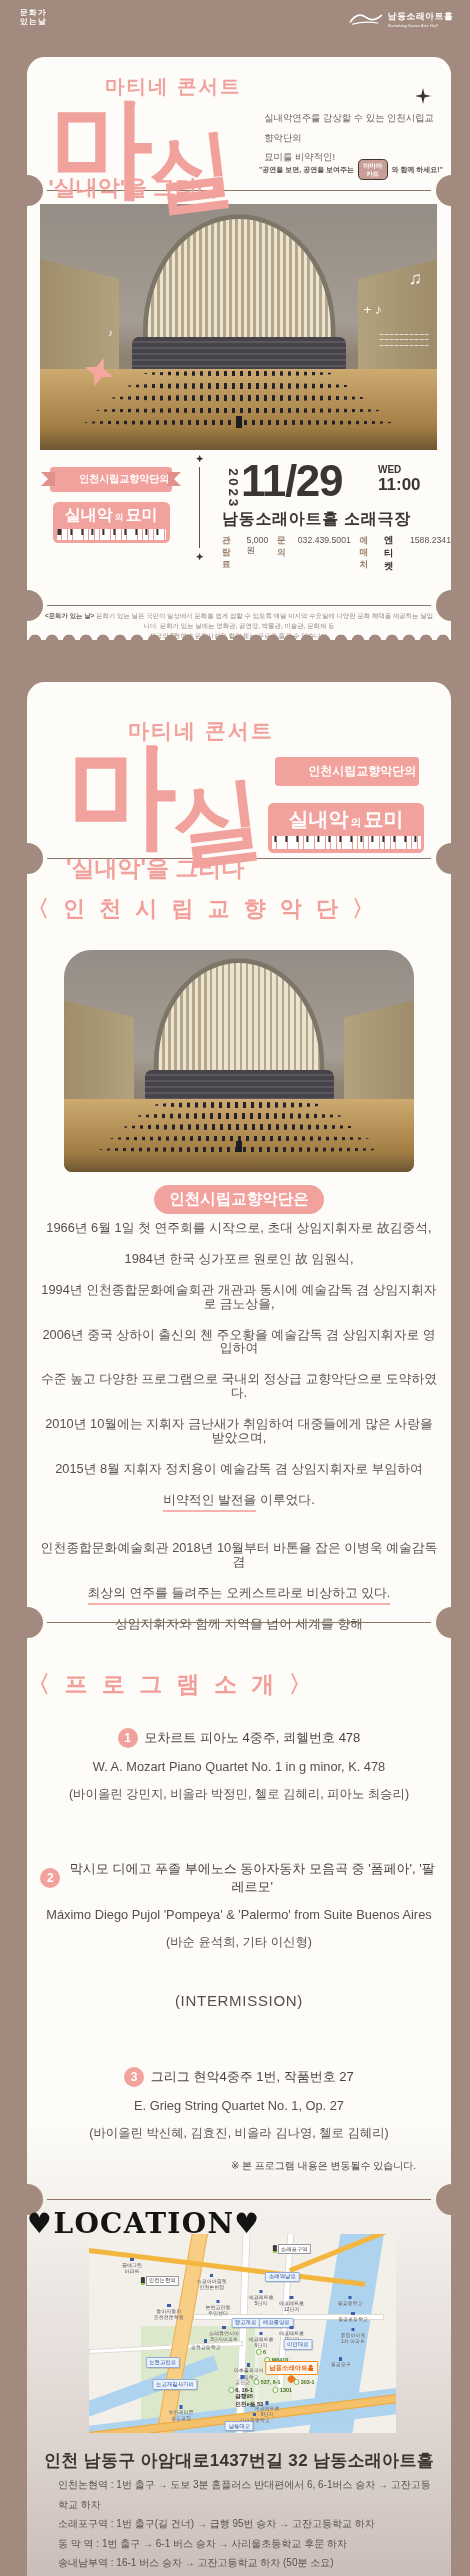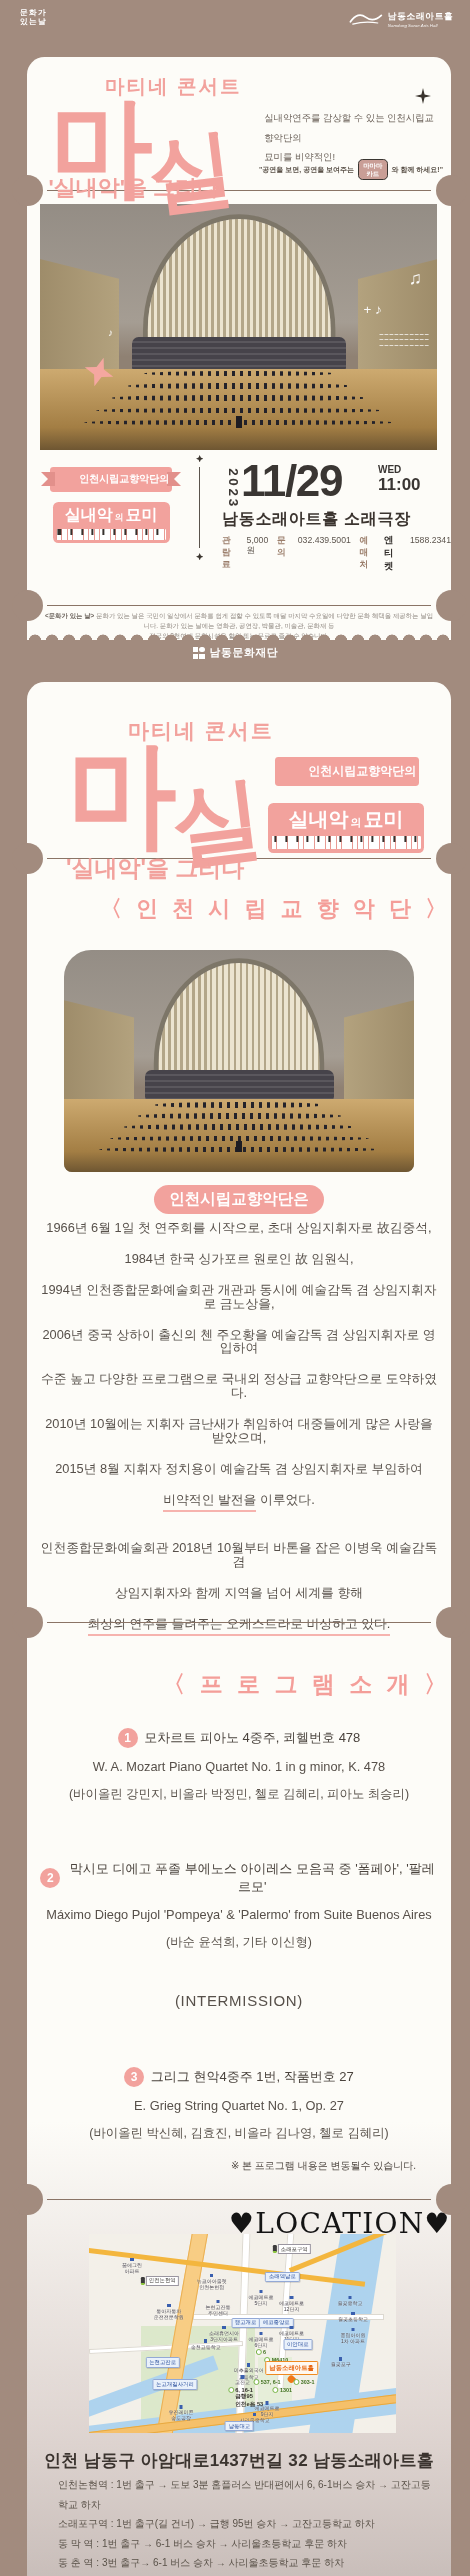--- a/index.html
+++ b/index.html
@@ -113,38 +113,38 @@
   .c2-masil{position:absolute;left:37px;top:35px;width:249px;z-index:3}
   .c2-masil .masil-sub{font-size:21px;margin-left:64px}
   .c2-masil .ma{font-size:116px}
   .c2-masil .sil{font-size:91px;margin-left:-12px;transform:rotate(-7deg) translateY(38px)}
   .c2-tag{position:absolute;left:39px;top:171px;font-size:23px;z-index:4}
   .c2-ribbon{position:absolute;right:32px;top:75px;width:144px;font-size:12px;padding:6px 2.7px}
   .c2-piano{position:absolute;right:27px;top:121px;width:156px}
   .c2-piano .main{font-size:20px}.c2-piano .small{font-size:10.8px}.c2-piano .tail{font-size:20px}
   .c2-piano .keys{height:13.4px}
 
-  .sec-head{position:absolute;left:0;right:0;text-align:right;font-weight:800;color:#f49e99;letter-spacing:4px}
+  .sec-head{position:absolute;left:0;right:0;text-align:left;font-weight:800;color:#f49e99;letter-spacing:4px}
   .intro-badge{position:absolute;left:0;right:0;top:503px;text-align:center}
   .intro-badge span{display:inline-block;background:var(--pink);color:#fff;font-weight:800;font-size:15.5px;padding:4px 15px;border-radius:17.5px}
   .paras{position:absolute;left:12px;right:12px;top:539px;text-align:center;color:#57504a;font-size:12.8px}
   .paras p{margin-bottom:17.5px;line-height:1.06}
   .paras .gap{margin-top:35px}
   .u{border-bottom:2px solid #f6b3ae;padding-bottom:3.4px}
 
   .prog-item{position:absolute;left:13.4px;right:13.4px;text-align:center;color:#4a433d}
   .prog-item .t1{display:flex;justify-content:center;align-items:center;gap:6.7px;font-size:13px;margin-bottom:11.4px}
   .numc{flex:0 0 20px;width:20px;height:20px;border-radius:50%;background:var(--pink);color:#fff;font-weight:800;font-size:12px;display:inline-flex;align-items:center;justify-content:center}
   .prog-item .t2{font-size:12.8px;color:#57504a;margin-bottom:11.4px}
   .prog-item .t3{font-size:12.4px;color:#5a534c}
   .intermission{position:absolute;left:0;right:0;text-align:center;font-size:15px;color:#57504a;letter-spacing:0.7px}
   .prog-note{position:absolute;right:35px;font-size:10px;color:#4f4842}
 
-  .loc-head{position:absolute;left:0;right:0;text-align:right;font-family:"DejaVu Serif","Liberation Serif",serif;
-    font-weight:normal;font-size:28px;color:#141414;letter-spacing:1.3px}
+  .loc-head{position:absolute;left:0;right:0;text-align:left;font-family:"DejaVu Serif","Liberation Serif",serif;
+    font-weight:bold;font-size:28px;color:#141414;letter-spacing:1.3px}
 
   
   .map{position:absolute;left:62px;top:1552px;width:307px;height:199px;background:#f3f0e9;overflow:hidden}
   .map div{position:absolute}
   .mw{background:#aed3ee}
   .mw1{width:43px;height:140%;right:9%;top:-20%;transform:rotate(9deg)}
   .mw2{width:150%;height:25.6px;left:-20%;bottom:1%;transform:rotate(-7deg)}
   .mw3{width:55%;height:15px;left:-12%;bottom:17%;transform:rotate(-20deg)}
   .mpark{background:#dce8cb;left:17%;top:46%;width:37%;height:52%}
   .mpark2{background:#e6eed9;left:55%;top:62%;width:11%;height:28%}
@@ -288,29 +288,20 @@
 
     <div class="c1-foot">
       <b>&lt;문화가 있는 날&gt;</b>
       <span>문화가 있는 날은 국민이 일상에서 문화를 쉽게 접할 수 있도록 매달 마지막 수요일에 다양한 문화 혜택을 제공하는 날입니다. 문화가 있는 날에는 영화관, 공연장, 박물관, 미술관, 문화재 등</span><br>
       <span>전국의 2천여개 문화시설을 할인 또는 무료로 즐길 수 있습니다.</span>
     </div>
 
     <div class="scallops"></div>
   </div>
 
-  <div class="found">
-    <span class="found-glyph">
-        <i></i>
-        <i></i>
-        <i></i>
-        <i></i>
-      </span>
-    <span class="found-name">남동문화재단</span>
-  </div>
 
   <div class="card" id="card2">
 
     <div class="c2-masil">
       <div class="masil-sub">마티네 콘서트</div>
       <div class="masil-big">
         <span class="ma">마</span>
         <span class="sil">실</span>
       </div>
     </div>
@@ -355,22 +346,22 @@
     <div class="paras">
       <p>1966년 6월 1일 첫 연주회를 시작으로, 초대 상임지휘자로 故김중석,</p>
       <p>1984년 한국 싱가포르 원로인 故 임원식,</p>
       <p>1994년 인천종합문화예술회관 개관과 동시에 예술감독 겸 상임지휘자로 금노상을,</p>
       <p>2006년 중국 상하이 출신의 첸 주오황을 예술감독 겸 상임지휘자로 영입하여</p>
       <p>수준 높고 다양한 프로그램으로 국내외 정상급 교향악단으로 도약하였다.</p>
       <p>2010년 10월에는 지휘자 금난새가 취임하여 대중들에게 많은 사랑을 받았으며,</p>
       <p>2015년 8월 지휘자 정치용이 예술감독 겸 상임지휘자로 부임하여</p>
       <p><span class="u">비약적인 발전을</span><span> 이루었다.</span></p>
       <p class="gap">인천종합문화예술회관 2018년 10월부터 바톤을 잡은 이병욱 예술감독 겸</p>
+      <p><span class="u">최상의 연주를 들려주는 오케스트라로 비상하고 있다.</span></p>
       <p>상임지휘자와 함께 지역을 넘어 세계를 향해</p>
-      <p><span class="u">최상의 연주를 들려주는 오케스트라로 비상하고 있다.</span></p>
     </div>
 
     <div class="tdiv" style="top:925px">
       <span class="notch l"></span>
         <div class="line"></div>
         <span class="notch r"></span>
     </div>
 
     <div class="sec-head" style="top:987px;font-size:23px">〈 프 로 그 램  소 개 〉</div>
 
@@ -379,21 +370,21 @@
           <span class="numc">1</span>
           <span>모차르트 피아노 4중주, 쾨헬번호 478</span>
         </div>
       <div class="t2">W. A. Mozart   Piano Quartet No. 1 in g minor, K. 478</div>
       <div class="t3">(바이올린 강민지, 비올라 박정민, 첼로 김혜리, 피아노 최승리)</div>
     </div>
 
     <div class="prog-item" style="top:1178px">
       <div class="t1">
           <span class="numc">2</span>
-          <span>막시모 디에고 푸졸 부에노스 아이레스 모음곡 중 '폼페아', '팔레르모'</span>
+          <span>막시모 디에고 푸졸 부에노스 동아자동차 모음곡 중 '폼페아', '팔레르모'</span>
         </div>
       <div class="t2">Máximo Diego Pujol   'Pompeya' &amp; 'Palermo' from Suite Buenos Aires</div>
       <div class="t3">(바순 윤석희, 기타 이신형)</div>
     </div>
 
     <div class="intermission" style="top:1310px">(INTERMISSION)</div>
 
     <div class="prog-item" style="top:1385px">
       <div class="t1">
           <span class="numc">3</span>
@@ -495,18 +486,17 @@
           <div class="ml road" style="left: 49%; top: 94%;"><span>남동대교</span></div>
         </div>
     </div>
 
     <div class="addr">인천 남동구 아암대로1437번길 32 남동소래아트홀</div>
 
     <div class="dirs">
       <p>인천논현역 :  1번 출구 → 도보 3분 홈플러스 반대편에서 6, 6-1버스 승차 → 고잔고등학교 하차</p>
       <p>소래포구역 :  1번 출구(길 건너) → 급행 95번 승차 → 고잔고등학교 하차</p>
       <p>동  막  역 :  1번 출구 → 6-1 버스 승차 → 사리울초등학교 후문 하차</p>
-      <p>동  춘  역 :  3번 출구→ 6-1 버스 승차 → 사리울초등학교 후문 하차</p>
       <p>송내남부역 :  16-1 버스 승차  → 고잔고등학교 하차 (50분 소요)</p>
     </div>
   </div>
 </div>
 
 
 </body></html>

